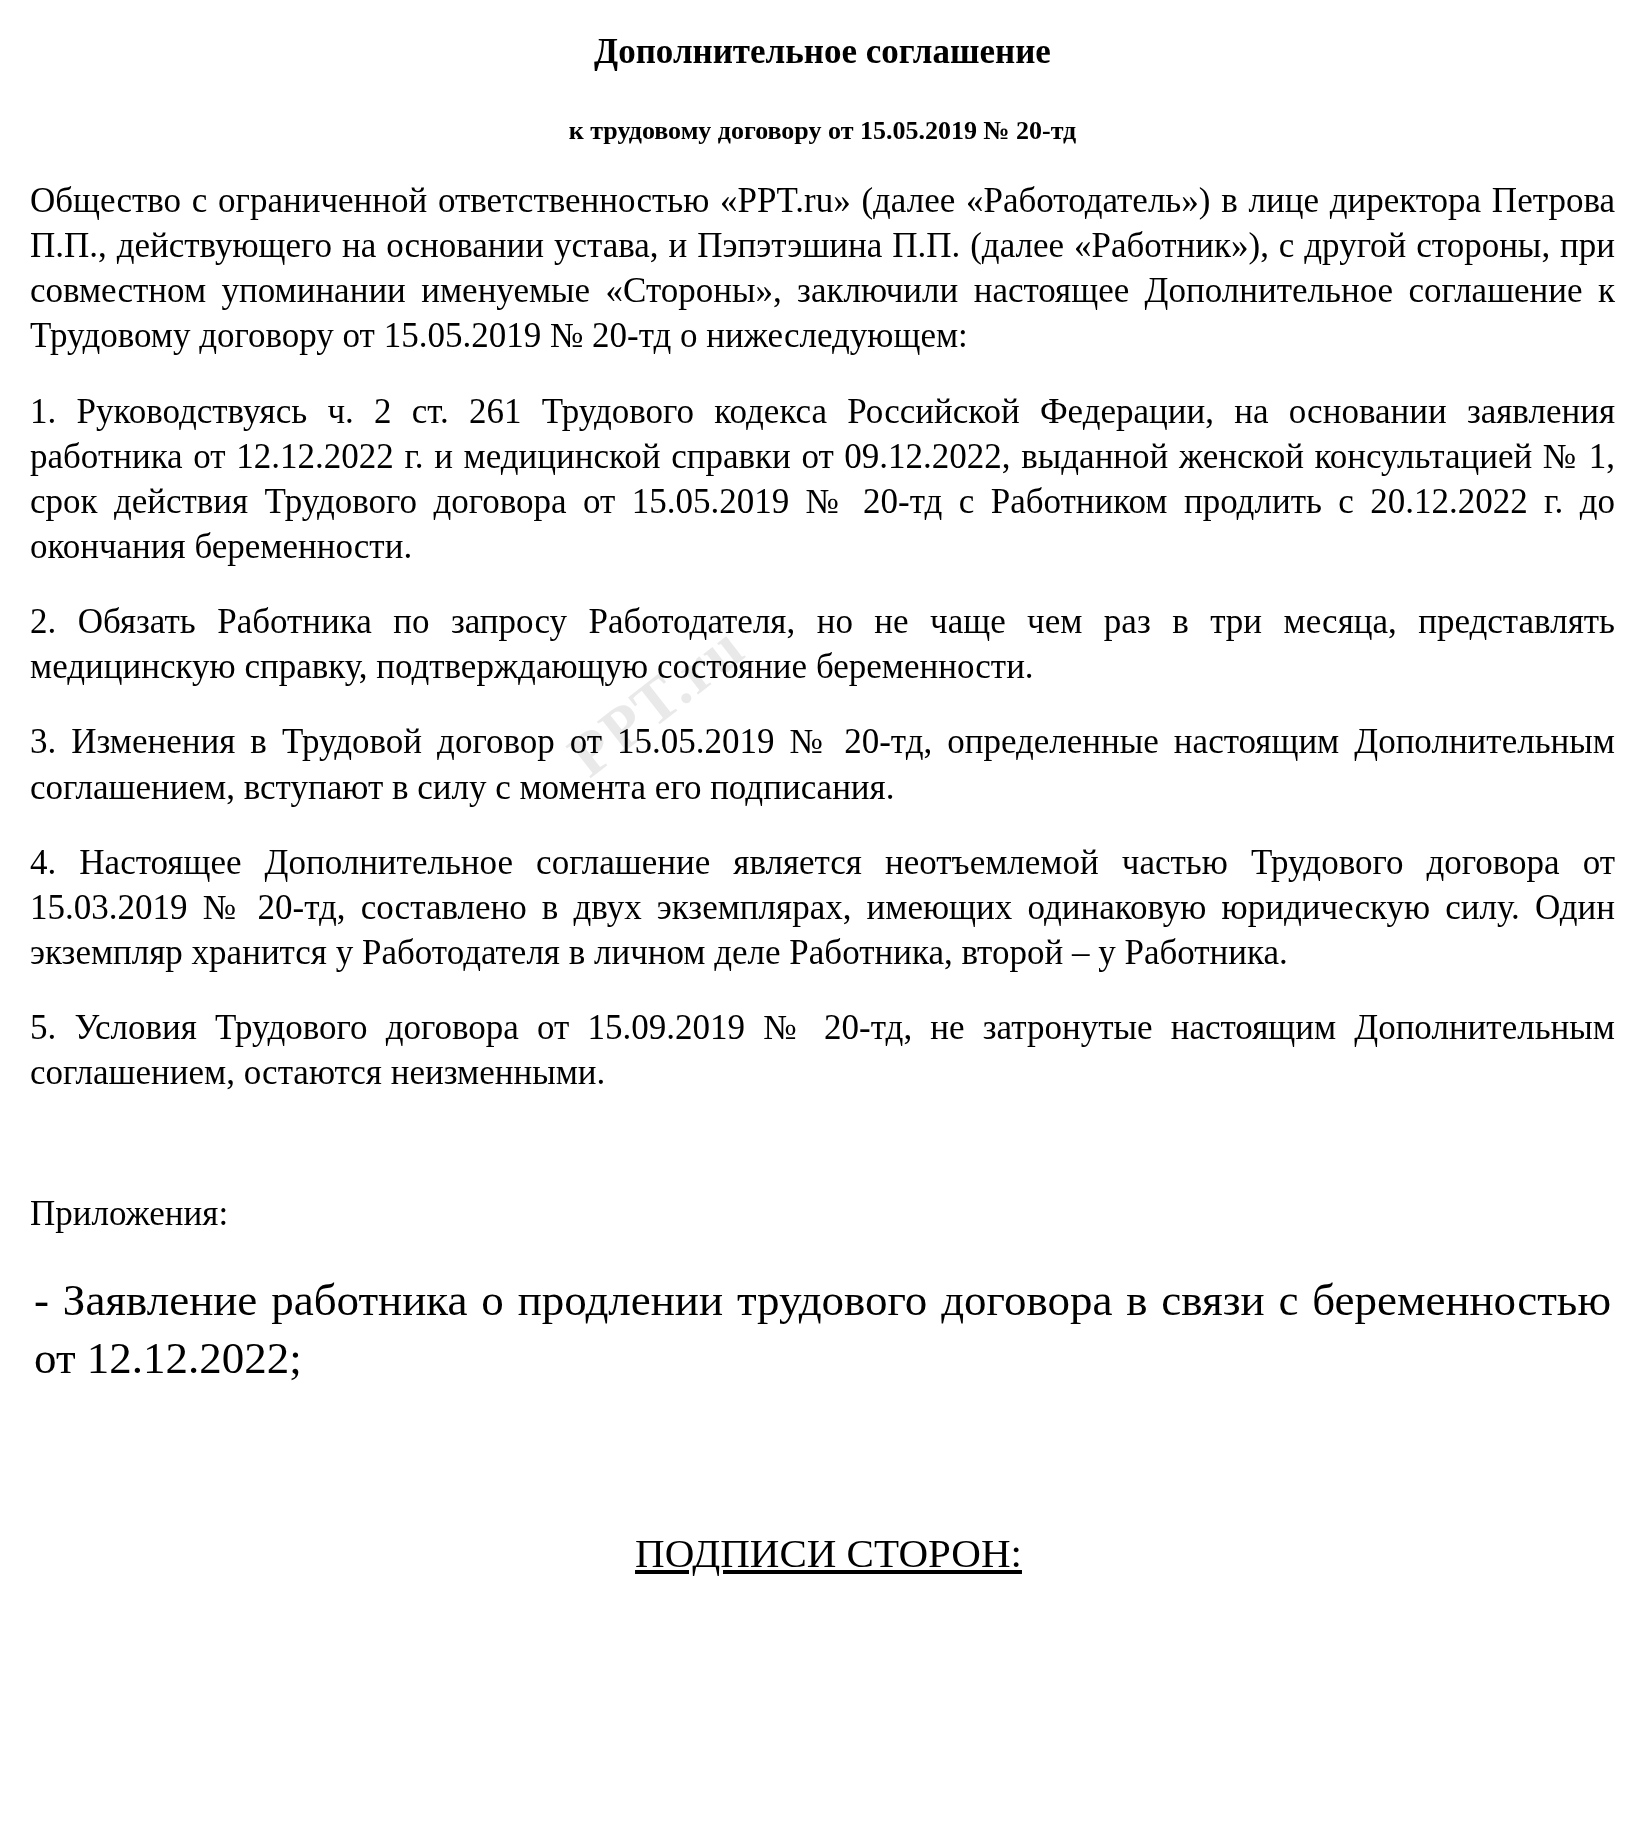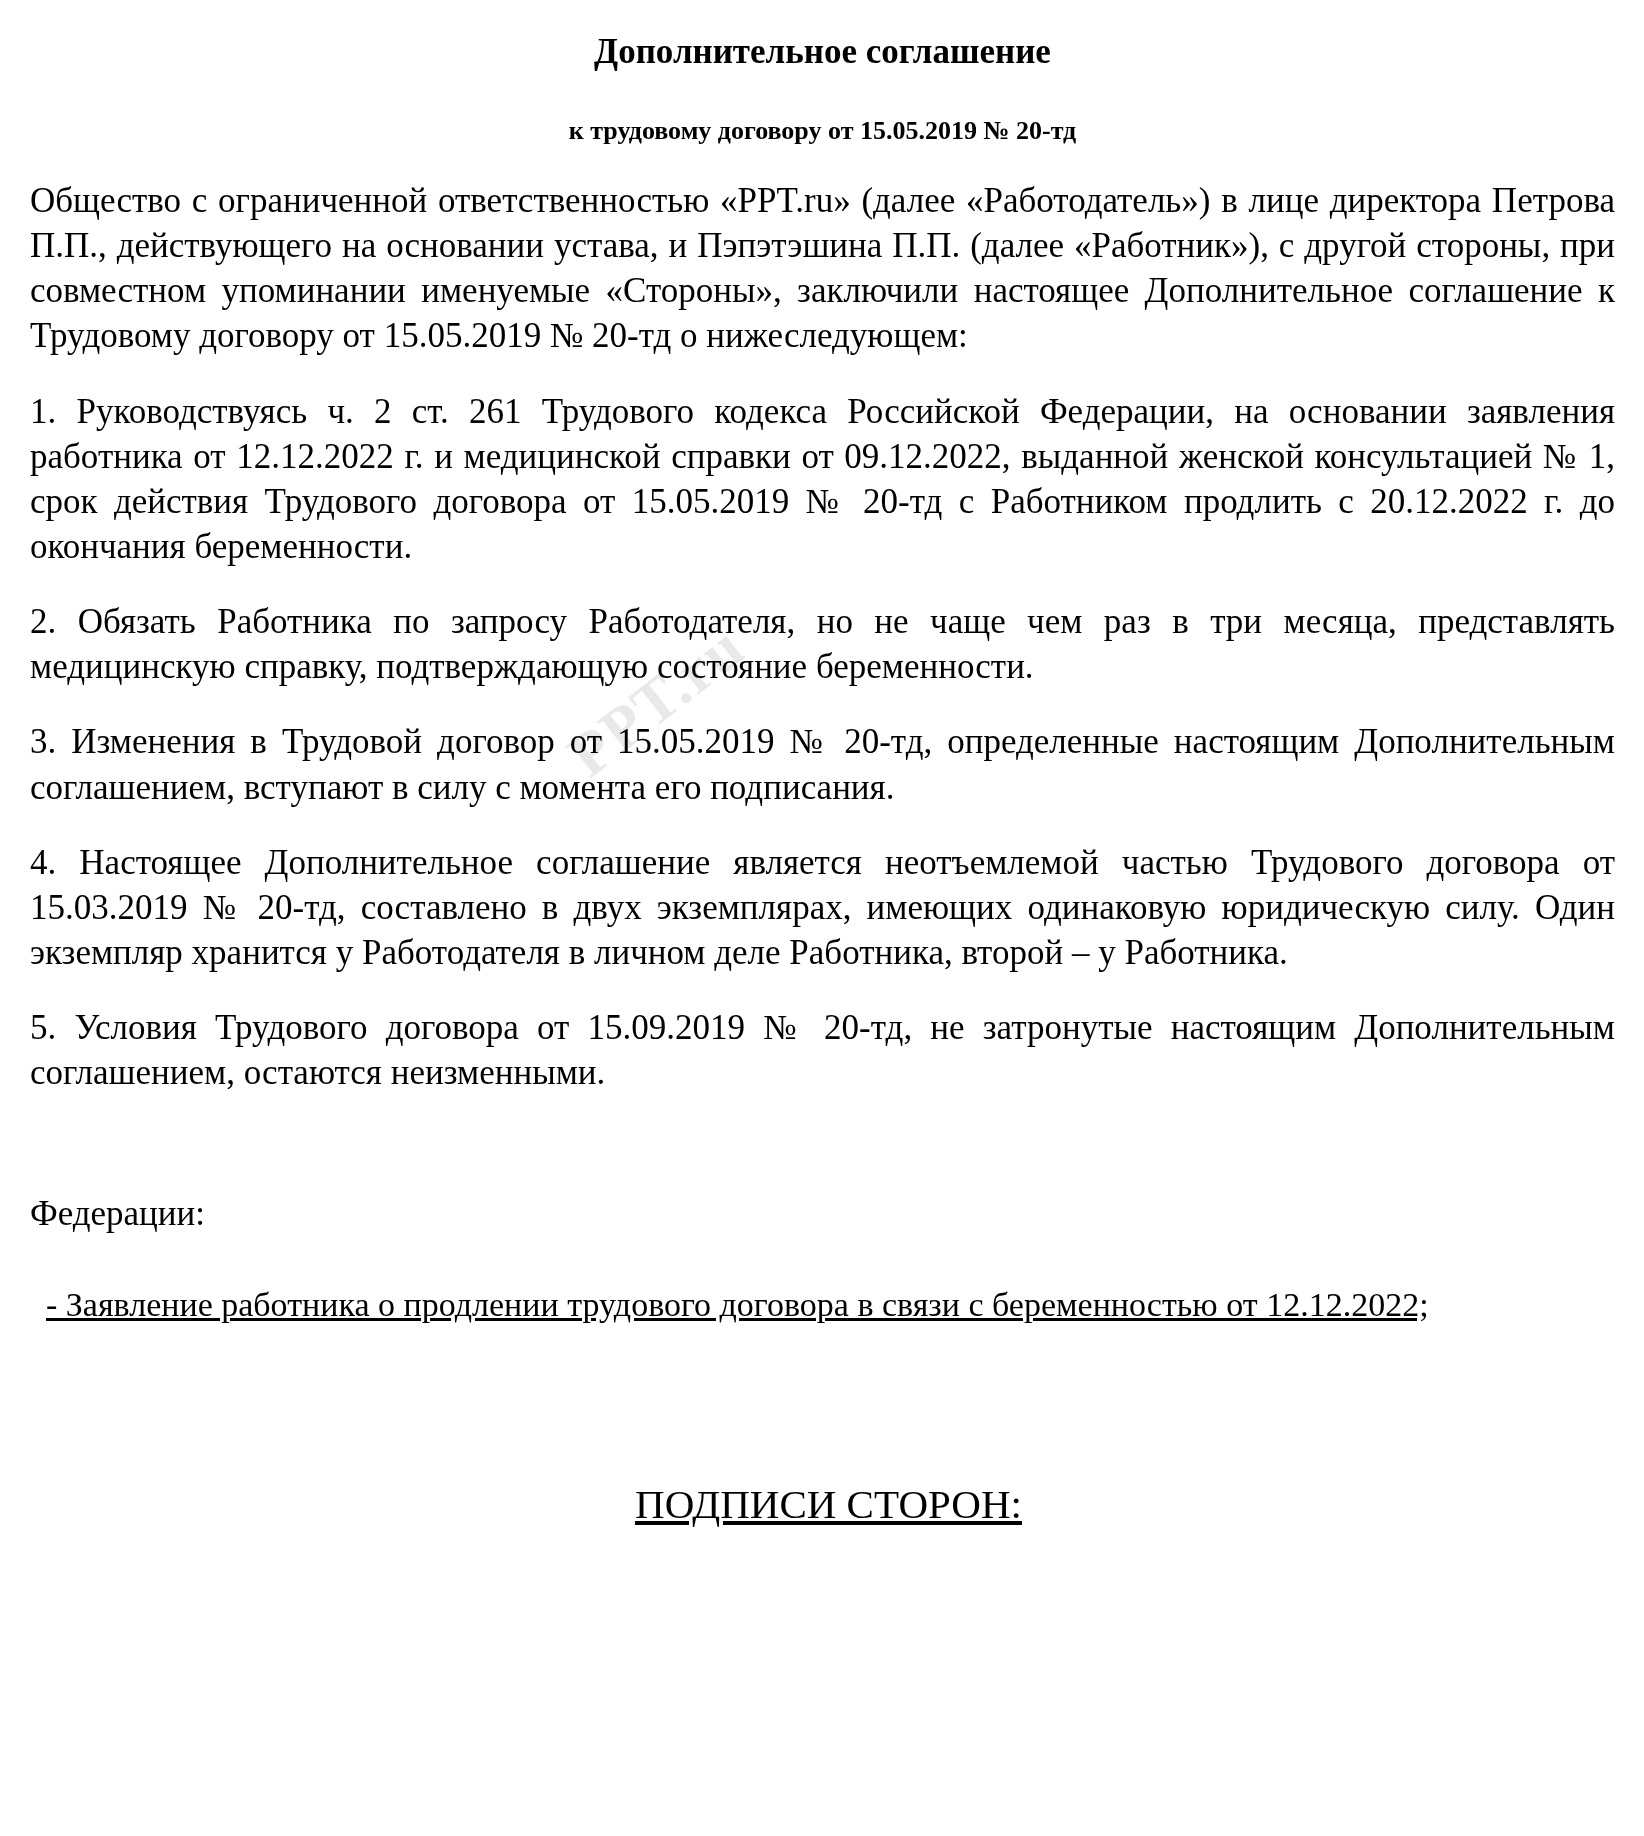--- a/index.html
+++ b/index.html
@@ -88,27 +88,26 @@
   .spacer-lg { height: 96px; }
   .spacer-md { height: 40px; }
 
   .appendix-head {
     font-size: 35px;
     line-height: 1.29;
     text-align: left;
     margin: 0;
   }
   .appendix-item {
-    font-size: 34px;
+    font-size: 45px;
     line-height: 1.29;
     text-align: justify;
     text-justify: inter-word;
-    margin: 16px;
+    margin: 4px;
     padding-top: 30px;
-    text-decoration: underline;
   }
 
   .signatures {
     font-size: 41px;
     line-height: 1.29;
     text-align: center;
     margin: 0;
     padding-left: 12px;
     text-decoration: underline;
   }
@@ -133,21 +132,21 @@
     <p class="para">2. Обязать Работника по запросу Работодателя, но не чаще чем раз в три месяца, представлять медицинскую справку, подтверждающую состояние беременности.</p>
 
     <p class="para">3. Изменения в Трудовой договор от 15.05.2019 № 20-тд, определенные настоящим Дополнительным соглашением, вступают в силу с момента его подписания.</p>
 
     <p class="para">4. Настоящее Дополнительное соглашение является неотъемлемой частью Трудового договора от 15.03.2019 № 20-тд, составлено в двух экземплярах, имеющих одинаковую юридическую силу. Один экземпляр хранится у Работодателя в личном деле Работника, второй – у Работника.</p>
 
     <p class="para">5. Условия Трудового договора от   15.09.2019 № 20-тд, не затронутые настоящим Дополнительным соглашением, остаются неизменными.</p>
 
     <div class="spacer-lg"></div>
 
-    <p class="appendix-head">Федерации:</p>
+    <p class="appendix-head">Приложения:</p>
 
     <p class="appendix-item">- Заявление работника о продлении трудового договора в связи с беременностью от 12.12.2022;</p>
 
 
     <div class="spacer-lg"></div>
     <div class="spacer-md"></div>
 
     <p class="signatures">ПОДПИСИ СТОРОН:</p>
 
   </div>

